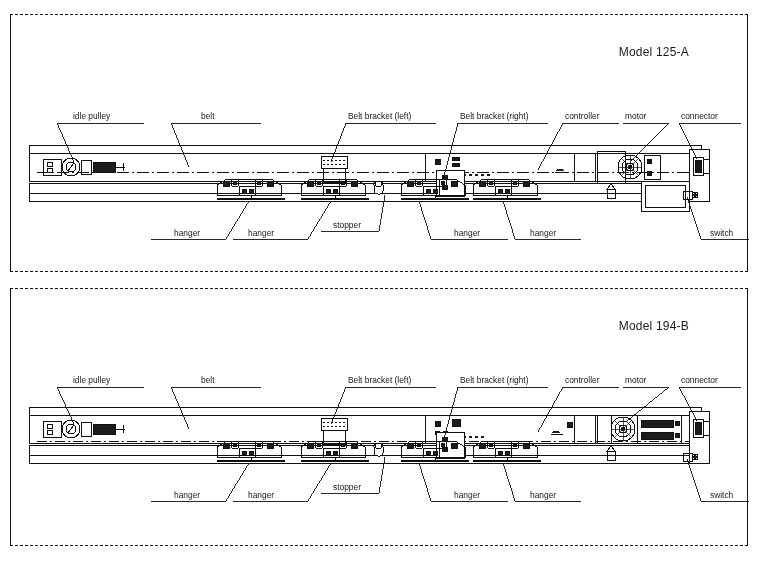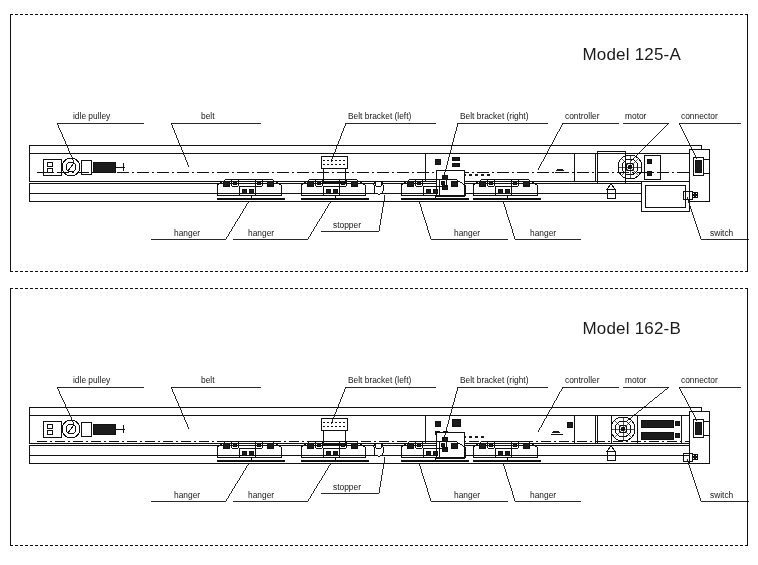--- a/index.html
+++ b/index.html
@@ -32,23 +32,23 @@
     border-top: 1px dashed #111;
     border-bottom: 1px dashed #111;
     border-left: 1px solid #111;
     border-right: 1px solid #111;
   }
   #panel-a { top: 14px;  height: 258px; }
   #panel-b { top: 288px; height: 258px; }
 
   .model-title {
     position: absolute;
-    right: 66px;
+    right: 58px;
     top: 30px;
-    font-size: 17px;
+    font-size: 12px;
     font-weight: normal;
     letter-spacing: 0.2px;
     color: #1b1b1b;
     white-space: nowrap;
   }
   .svgwrap {
     position: absolute;
     left: 0; top: 0;
     width: 738px;
     height: 258px;
@@ -282,21 +282,21 @@
         <text class="lbl" x="322" y="213">stopper</text>
         <text class="lbl" x="443" y="221">hanger</text>
         <text class="lbl" x="519" y="221">hanger</text>
         <text class="lbl" x="699" y="221">switch</text>
       </g>
     </svg>
     </div>
   </div>
 
   <div class="panel" id="panel-b">
-    <div class="model-title">Model 162-B</div>
+    <div class="model-title">Model 194-B</div>
 
     <div class="svgwrap">
     <svg width="738" height="258" viewBox="0 0 738 258" xmlns="http://www.w3.org/2000/svg">
       <g stroke="#111" fill="none" stroke-width="1" shape-rendering="crispEdges">
 
         <g>
           <rect x="18" y="118" width="672" height="8"></rect>
           <rect x="18" y="126" width="672" height="28"></rect>
           <rect x="18" y="156" width="672" height="10"></rect>
           <rect x="18" y="166" width="672" height="8"></rect>

